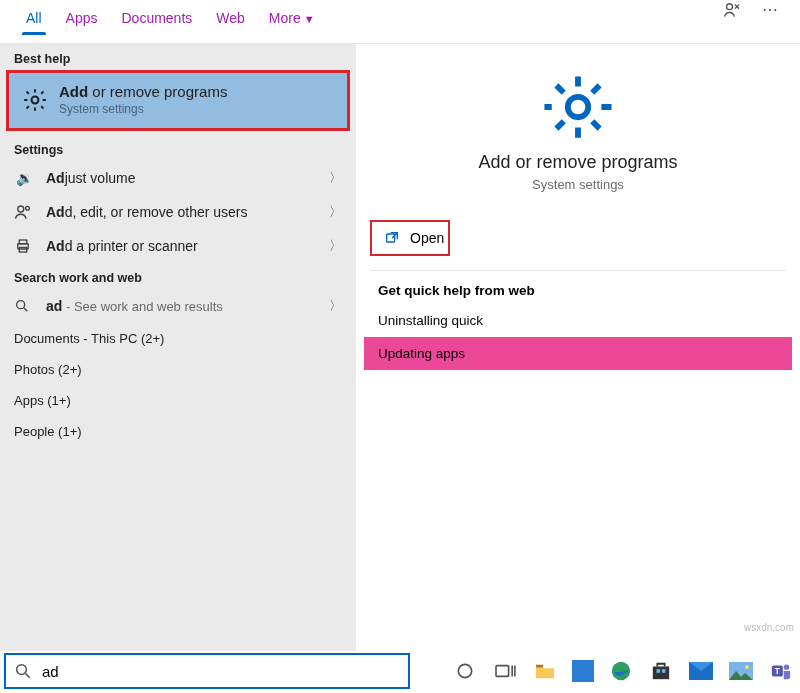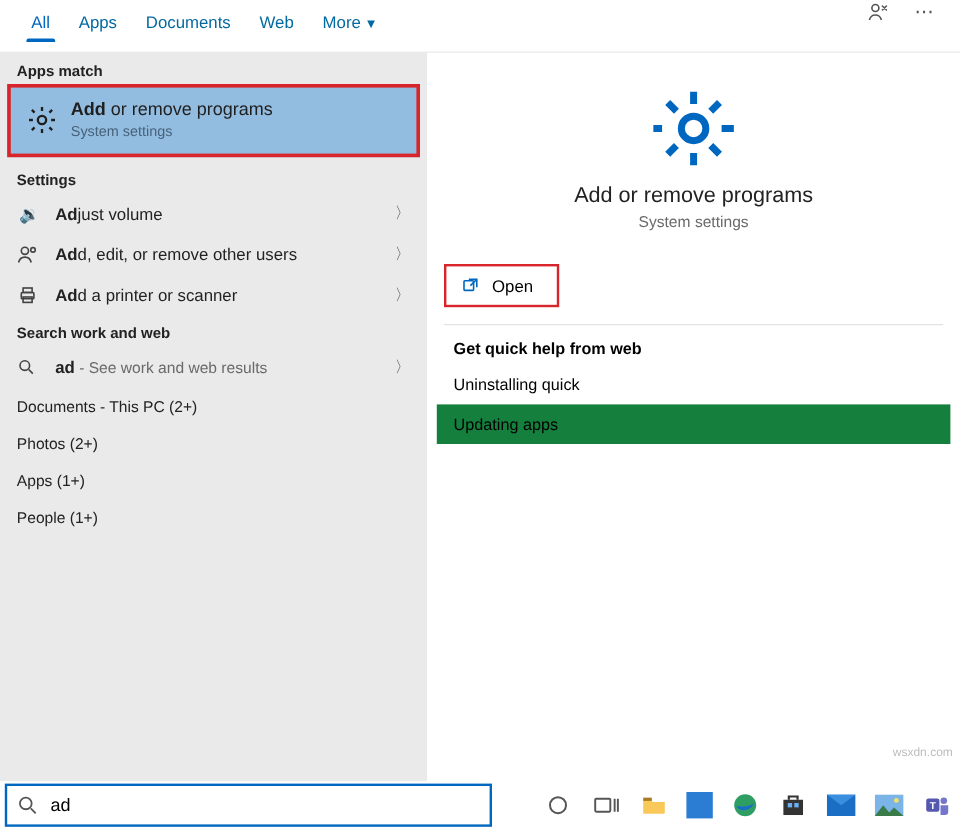--- a/index.html
+++ b/index.html
@@ -1,18 +1,18 @@
 <!DOCTYPE html>
 <html><head>
 <meta charset="utf-8">
 <style>
   * { box-sizing: border-box; font-family: "Segoe UI", sans-serif; }
   body { margin:0; width:800px; height:693px; background:#fff; overflow:hidden; position:relative; }
   .tabs { display:flex; align-items:flex-start; height:44px; padding:0 14px; border-bottom:1px solid #e6e6e6; }
-  .tab { padding:10px 12px 8px; font-size:14px; color:#0369a1; cursor:pointer; position:relative; }
+  .tab { padding:10px 12px 8px; font-size:14px; color:#a21caf; cursor:pointer; position:relative; }
   .tab.active { color:#0067c0; }
   .tab.active::after { content:""; position:absolute; left:8px; right:8px; bottom:-1px; height:3px; background:#0067c0; border-radius:2px 2px 0 0;}
   .tab .chev { font-size:11px; margin-left:3px;}
   .tab-spacer { flex:1; }
   .tab-icon { width:32px; text-align:center; color:#555; font-size:16px; cursor:pointer;}
   .main { display:flex; height:calc(100% - 44px - 42px); }
   .left { width:356px; background:#eaeaea; display:flex; flex-direction:column; overflow:hidden;}
   .section-label { font-size:12.5px; font-weight:600; padding:8px 14px 4px; color:#222;}
   .best-match { background:#93bde0; padding:10px 14px 12px 12px; display:flex; align-items:center; border:3px solid #d8252c; margin:0 6px 4px 6px; }
   .gear-box { width:28px; height:28px; margin-right:10px; display:flex; align-items:center; justify-content:center; }
@@ -21,25 +21,25 @@
   .row { display:flex; align-items:center; padding:8px 14px; font-size:14px; color:#222; cursor:pointer; }
   .row .ico { width:22px; text-align:center; margin-right:10px; color:#444; }
   .row .txt { flex:1; }
   .row .chev-r { color:#555; font-size:13px; }
   .sub { color:#6a6a6a; font-size:13px; }
   .right { flex:1; background:#fff; padding:14px 8px 0 8px; display:flex; flex-direction:column;}
   .preview-card { text-align:center; padding:14px 0 18px; }
   .big-gear { color:#0067c0; display:flex; justify-content:center; margin-bottom:10px;}
   .preview-title { font-size:18px; color:#222; }
   .preview-sub { font-size:13px; color:#6a6a6a; margin-top:4px;}
-  .open-row { border:2.5px solid #d8252c; display:flex; align-items:center; padding:8px 12px; margin:10px 0 14px 6px; width:96px; cursor:pointer;}
+  .open-row { border:2.5px solid #d8252c; display:flex; align-items:center; padding:8px 12px; margin:10px 0 14px 6px; width:80px; cursor:pointer;}
   .open-row .ico { color:#0067c0; margin-right:10px; font-size:14px;}
   .help-title { font-size:13.5px; font-weight:600; padding:6px 14px; }
   .help-item { font-size:13.5px; padding:9px 14px; cursor:pointer; }
-  .help-item.hover { background:#15803d; }
+  .help-item.hover { background:#ec4899; }
   .searchbar { position:absolute; left:4px; bottom:4px; height:36px; width:406px; border:2px solid #0067c0; background:#fff; display:flex; align-items:center; padding:0 8px;}
   .searchbar .sico { color:#555; margin-right:8px; }
   .searchbar input { border:none; outline:none; flex:1; font-size:15px; }
   .searchbar input::placeholder{color:#9a9a9a;}
   .taskbar { position:absolute; right:6px; bottom:4px; height:36px; display:flex; align-items:center; gap:14px; }
   .tb { width:26px; height:26px; display:flex; align-items:center; justify-content:center; font-size:18px; cursor:pointer;}
   .watermark { position:absolute; right:6px; bottom:60px; font-size:10px; color:#bdbdbd;}
   b{font-weight:600;}
   svg{display:block;}
 </style>
@@ -58,21 +58,21 @@
         <circle cx="9" cy="8" r="3.5"></circle>
         <path d="M3 20c1-4 4-5 6-5s5 1 6 5"></path>
         <path d="M16 6l4 4M20 6l-4 4" stroke-linecap="round"></path>
       </svg>
   </div>
   <div class="tab-icon">⋯</div>
 </div>
 
 <div class="main">
   <div class="left">
-    <div class="section-label">Apps match</div>
+    <div class="section-label">Best help</div>
     <div class="best-match">
       <div class="gear-box">
         <svg width="26" height="26" viewBox="0 0 24 24" fill="none" stroke="#1f1f1f" stroke-width="1.8">
             <circle cx="12" cy="12" r="3.2"></circle>
             <path d="M12 2v3M12 19v3M4.2 4.2l2.1 2.1M17.7 17.7l2.1 2.1M2 12h3M19 12h3M4.2 19.8l2.1-2.1M17.7 6.3l2.1-2.1"></path>
           </svg>
       </div>
       <div>
         <div class="bm-title"><b>Add</b><span> or remove programs</span></div>
         <div class="bm-sub">System settings</div>

